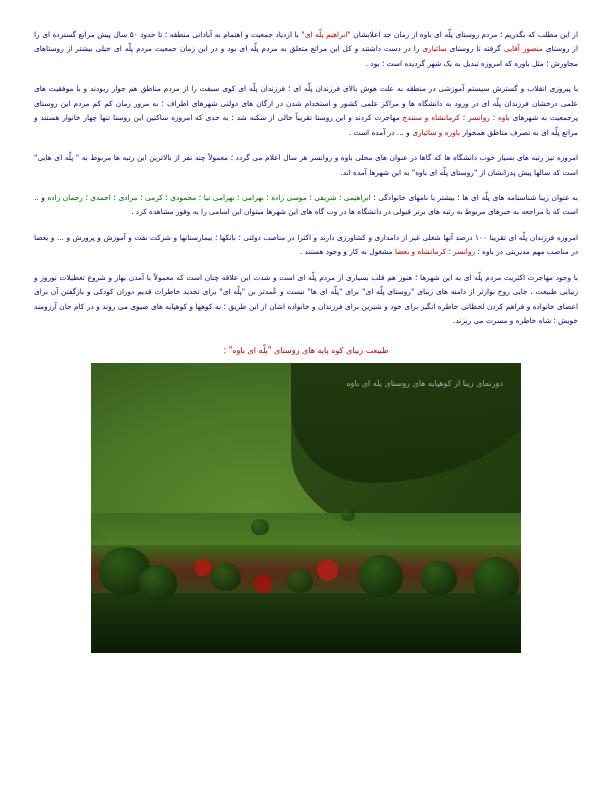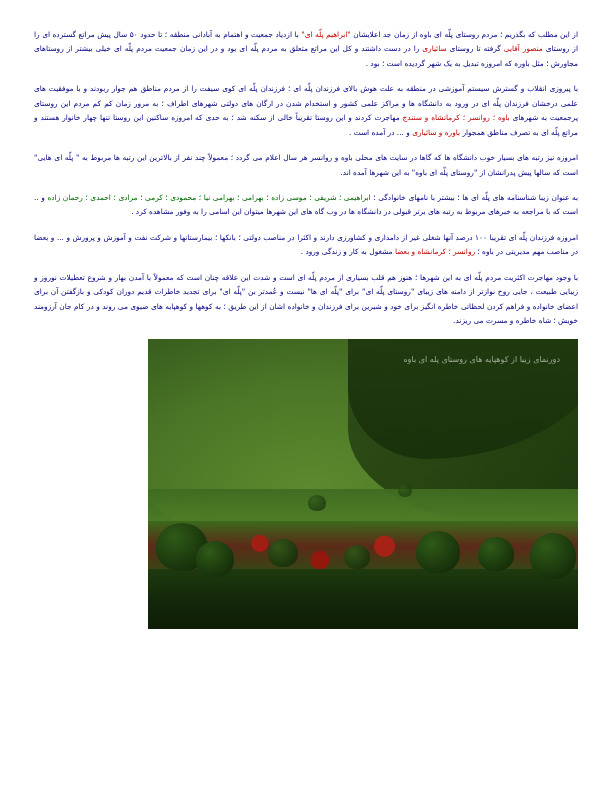--- a/index.html
+++ b/index.html
@@ -38,20 +38,21 @@
     direction: rtl;
     text-align: center;
     font-size: 8px;
     color: #C00000;
     margin: 18px 0 8px 0;
     font-weight: normal;
   }
   .photo-wrap {
     width: 100%;
     display: flex;
+    justify-content: center;
     margin-top: 4px;
   }
   .photo {
     position: relative;
     width: 430px;
     height: 290px;
     overflow: hidden;
     background: #1b3b10;
   }
   
@@ -161,35 +162,36 @@
 
   <p class="para">
     <span class="navy">از این مطلب که بگذریم ؛ مردم روستای پلّه ای باوه  از زمان  جد اعلایشان </span><span class="red">"ابراهیم پلّه ای"</span><span class="navy"> با ازدیاد  جمعیت  و اهتمام به آبادانی منطقه  ؛ تا حدود ۵۰ سال پیش مراتع  گسترده ای  را  از روستای </span><span class="red">منصور آقایی</span><span class="navy"> گرفته  تا روستای </span><span class="red">سائیاری</span><span class="navy"> را  در دست داشتند  و کل این مراتع متعلق به  مردم پلّه ای بود  و در این زمان جمعیت مردم پلّه ای  خیلی  بیشتر از  روستاهای مجاورش ؛ مثل باوره  که امروزه تبدیل  به یک شهر گردیده است ؛ بود .</span>
   </p>
 
   <p class="para">
     <span class="navy">با پیروزی انقلاب و گسترش سیستم آموزشی در منطقه  به علت  هوش  بالای فرزندان پلّه ای ؛  فرزندان پلّه ای کوی سیفت را  از مردم مناطق هم جوار ربودند  و با موفقیت های علمی درخشان فرزندان پلّه ای  در ورود به دانشگاه ها و مراکز  علمی کشور  و  استخدام شدن در  ارگان های دولتی شهرهای اطراف ؛ به مرور زمان کم کم  مردم  این روستای پرجمعیت  به شهرهای </span><span class="red">باوه ؛ روانسر ؛ کرمانشاه و سنندج</span><span class="navy">  مهاجرت کردند و این روستا تقریباً خالی از سکنه شد ؛  به حدی  که امروزه ساکنین این روستا  تنها چهار  خانوار  هستند  و مراتع پلّه ای  به تصرف مناطق همجوار </span><span class="red">باوره  و سائیاری</span><span class="navy"> و ... در آمده است .</span>
   </p>
 
   <p class="para">
-    <span class="navy">امروزه نیز رتبه های بسیار خوب دانشگاه ها  که گاها در سایت های محلی باوه  و  روانسر  هر سال اعلام می گردد ؛ معمولاً چند  نفر از بالاترین این رتبه ها  مربوط به " پلّه ای هایی" است که سالها پیش پدرانشان  از  "روستای پلّه ای باوه" به این شهرها آمده اند.</span>
+    <span class="navy">امروزه نیز رتبه های بسیار خوب دانشگاه ها  که گاها در عنوان های محلی باوه  و  روانسر  هر سال اعلام می گردد ؛ معمولاً چند  نفر از بالاترین این رتبه ها  مربوط به " پلّه ای هایی" است که سالها پیش پدرانشان  از  "روستای پلّه ای باوه" به این شهرها آمده اند.</span>
   </p>
 
   <p class="para">
     <span class="navy">به عنوان زیبا  شناسنامه های پلّه ای ها  ؛ بیشتر با نامهای خانوادگی ؛ </span><span class="green">ابراهیمی ؛ شریفی ؛ موسی زاده ؛ بهرامی ؛ بهرامی نیا ؛ محمودی ؛ کرمی ؛ مرادی ؛ احمدی ؛ رحمان زاده</span><span class="navy"> و ..  است  که با مراجعه  به خبرهای مربوط  به رتبه های برتر قبولی  در دانشگاه ها  در  وب گاه های  این شهرها میتوان این اسامی را  به وفور مشاهده کرد .</span>
   </p>
 
   <p class="para">
-    <span class="navy">امروزه فرزندان پلّه ای  تقریبا ۱۰۰ درصد آنها شغلی غیر از دامداری و کشاورزی دارند و اکثرا  در مناصب دولتی ؛ بانکها ؛  بیمارستانها و شرکت نفت و  آموزش و پرورش و ... و بعضا در مناصب مهم مدیریتی  در باوه ؛ </span><span class="red">روانسر ؛ کرمانشاه  و بعضا</span><span class="navy">  مشغول به کار و زندگی ورود .</span>
+    <span class="navy">امروزه فرزندان پلّه ای  تقریبا ۱۰۰ درصد آنها شغلی غیر از دامداری و کشاورزی دارند و اکثرا  در مناصب دولتی ؛ بانکها ؛  بیمارستانها و شرکت نفت و  آموزش و پرورش و ... و بعضا در مناصب مهم مدیریتی  در باوه ؛ </span><span class="red">روانسر ؛ کرمانشاه  و بعضا</span><span class="navy">  مشغول به کار و وجود هستند .</span>
   </p>
 
   <p class="para">
     <span class="navy">با وجود مهاجرت اکثریت مردم پلّه ای  به این شهرها ؛ هنوز هم قلب  بسیاری از مردم پلّه ای  است  و شدت این علاقه چنان است که معمولاً با آمدن بهار و شروع تعطیلات نوروز و زیبایی طبیعت ، جایی  روح نوازتر از  دامنه های زیبای  "روستای پلّه ای" برای "پلّه ای ها" نیست  و  عُمدتر بن "پلّه ای" برای تجدید خاطرات قدیم دوران کودکی و بازگفتن آن  برای اعضای خانواده و فراهم  کردن  لحظاتی  خاطره انگیز برای خود و شیرین  برای فرزندان  و خانواده اشان  از  این طریق ؛ به  کوهها و کوهپایه های  صیوی  می روند  و  در کام جان آرزومند خویش ؛ شاه خاطره  و  مسرت  می ریزند.</span>
   </p>
 
+  <div class="caption">طبیعت زیبای کوه پایه های روستای  "پلّه ای باوه" :</div>
 
   <div class="photo-wrap">
     <div class="photo">
       <div class="sky"></div>
       <div class="hill-main"></div>
       <div class="hill-shadow"></div>
       <div class="ridge-dark"></div>
       <div class="mid-band"></div>
       <div class="poppies"></div>
       <div class="foreground"></div>

